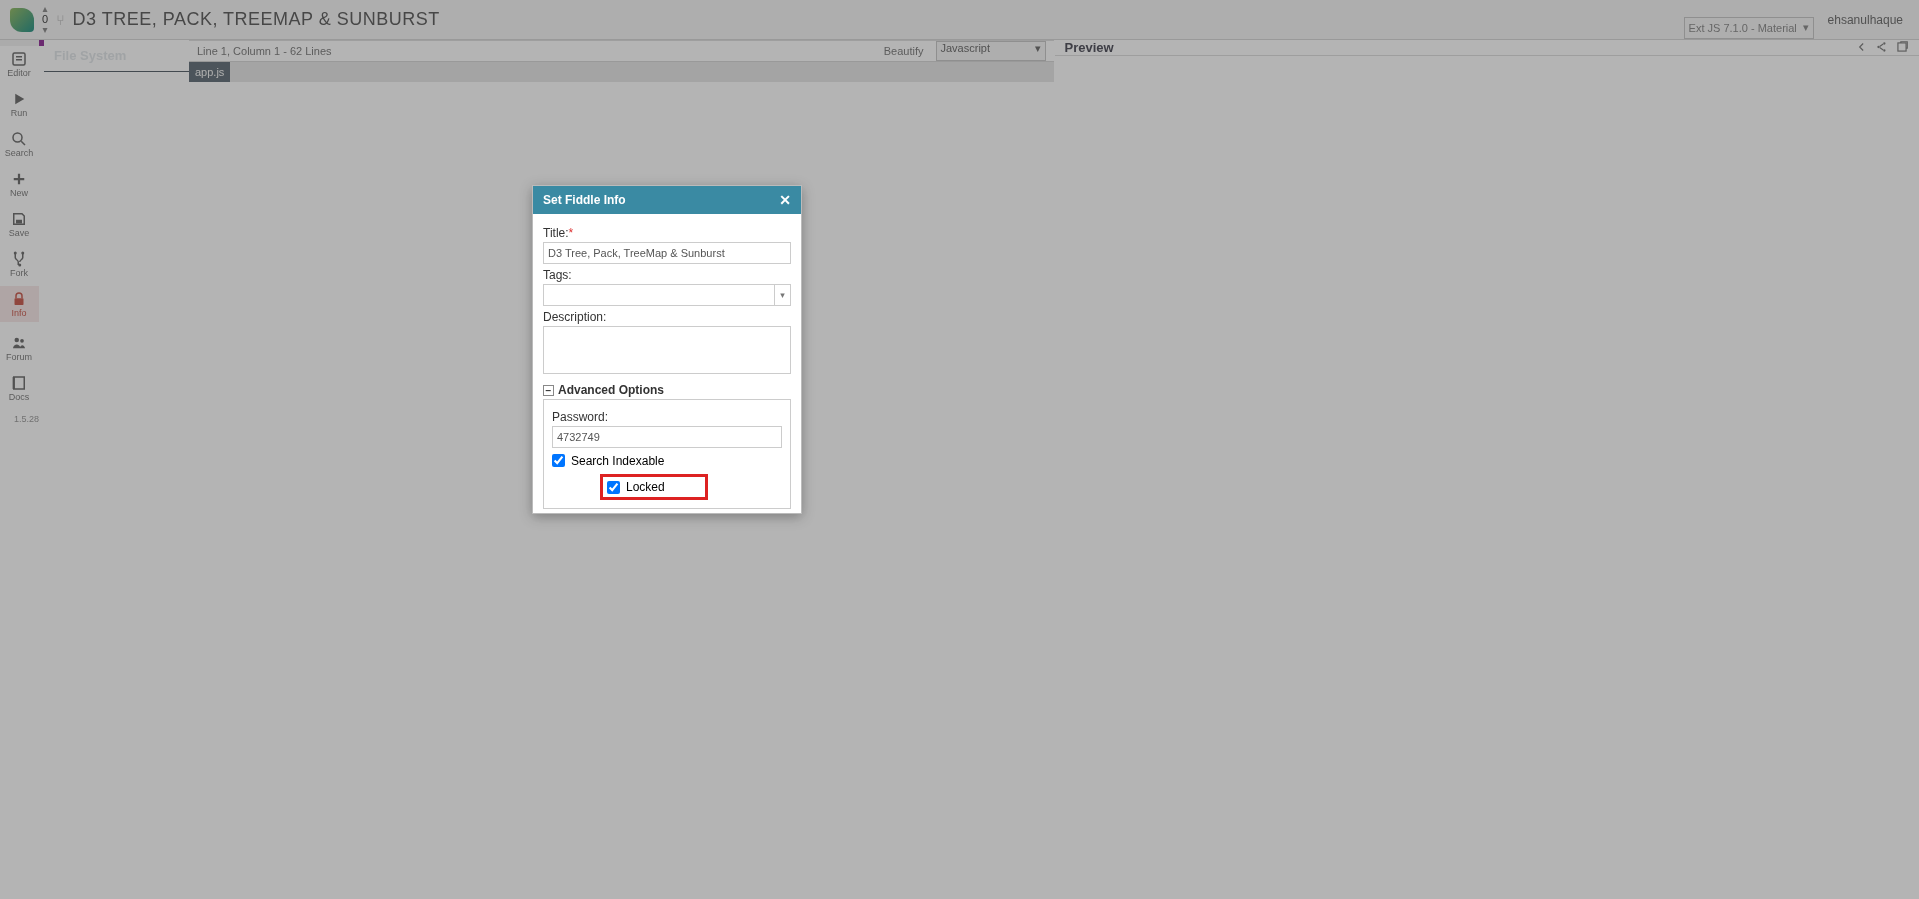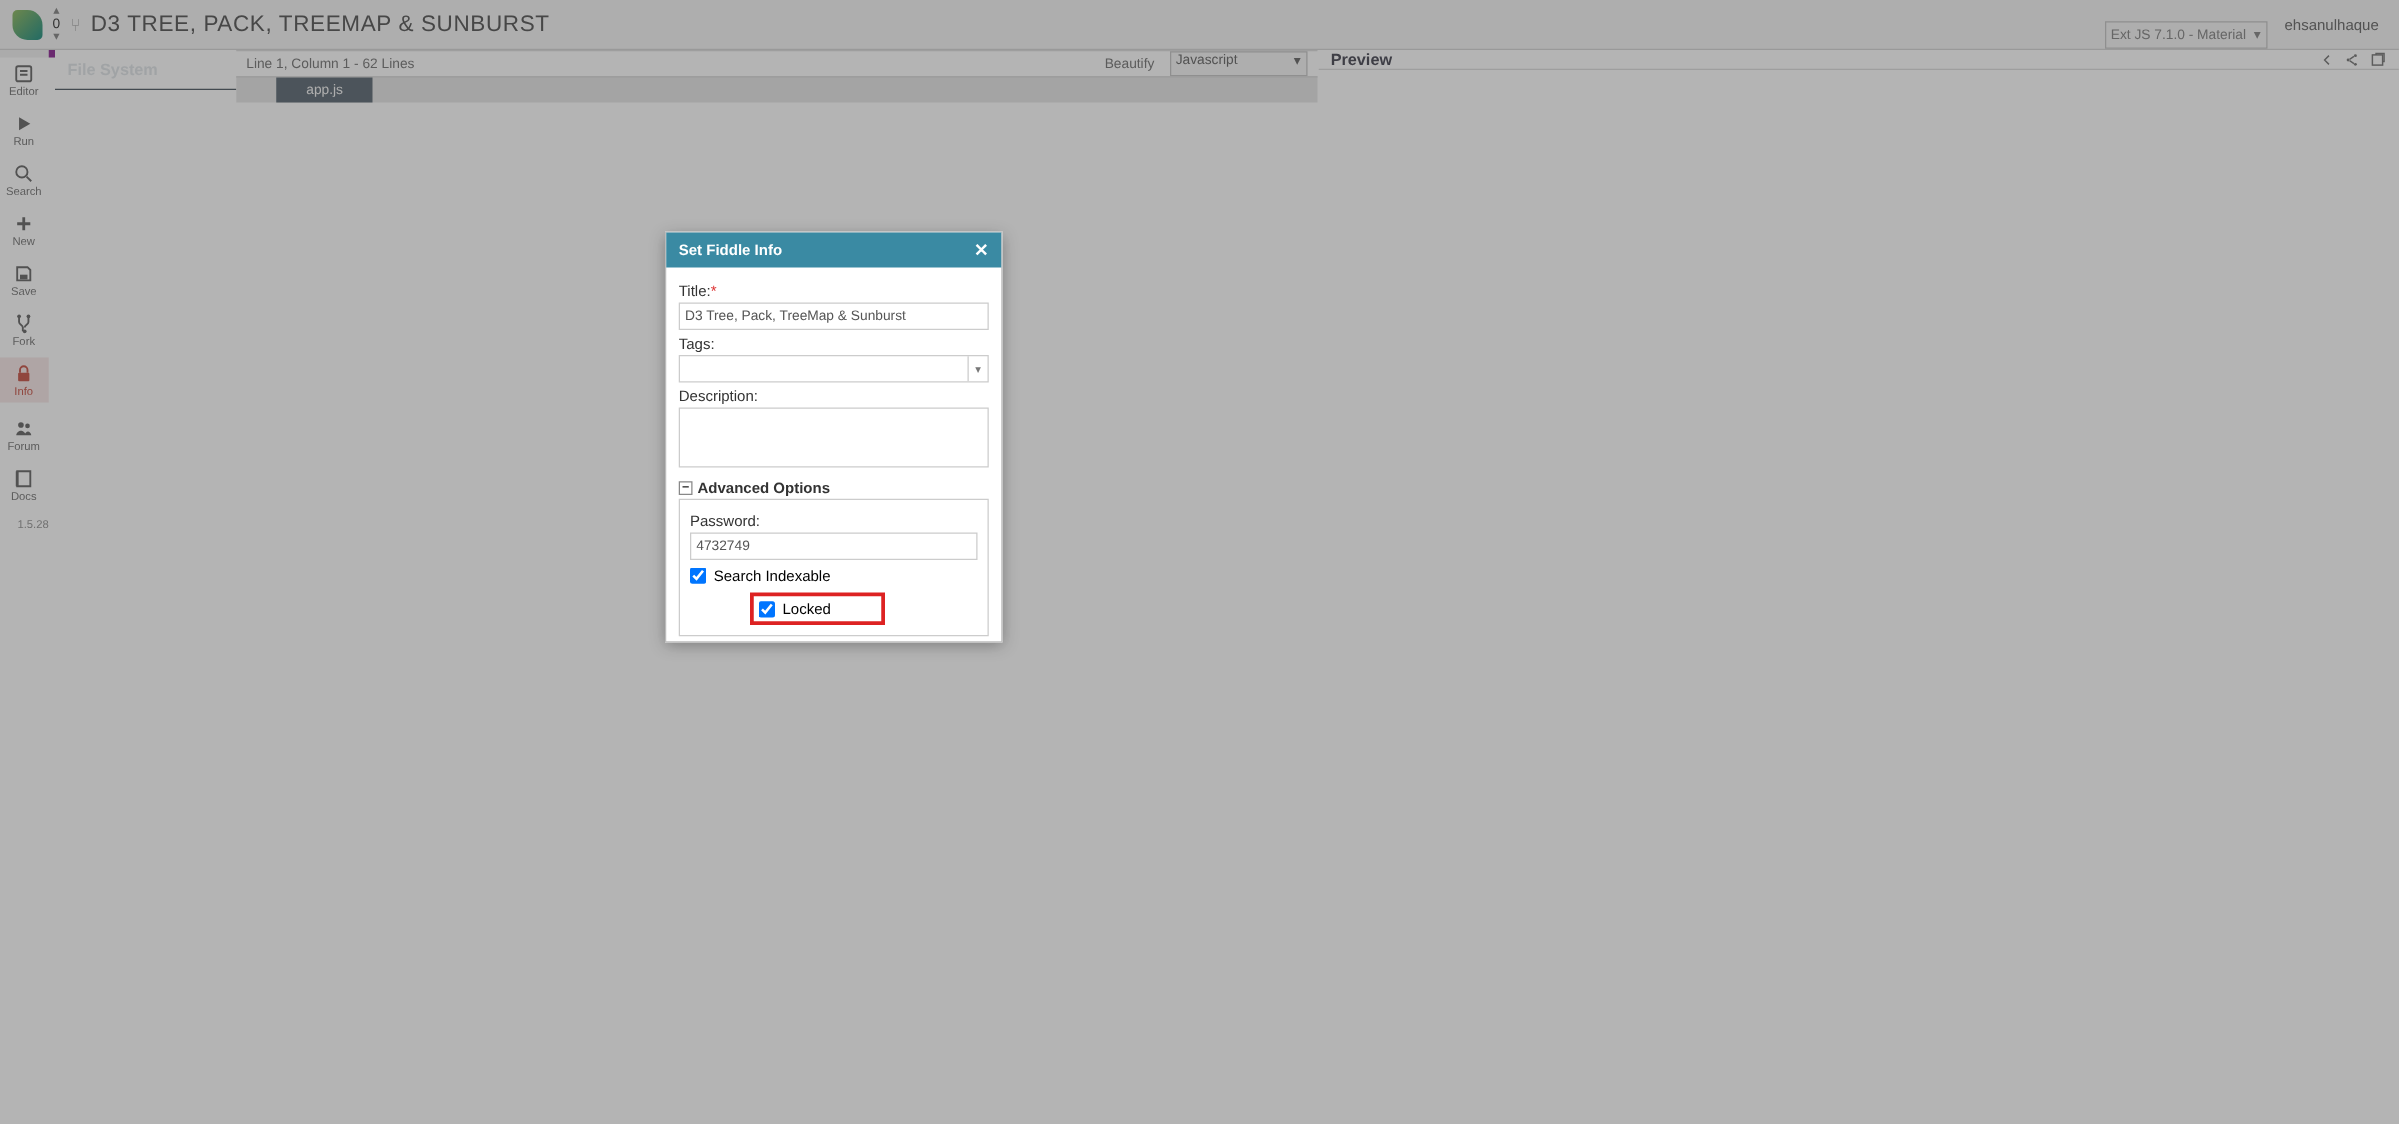--- a/index.html
+++ b/index.html
@@ -33,25 +33,25 @@
 
 
 .editor { flex:1; min-width:300px; display:flex; flex-direction:column; background:#fff; border-right:1px solid #ddd; position:relative; }
 .code-wrap { flex:1; overflow:auto; display:flex; font-family: Menlo, Consolas, monospace; font-size:11px; line-height:16px; color:#444; }
 .code-col-border { position:absolute; top:0; bottom:36px; left:385px; width:1px; background:#eee; }
 .editor-status { height:36px; border-top:1px solid #e5e5e5; display:flex; align-items:center; font-size:11px; color:#777; padding:0 8px; gap:12px; }
 .editor-status .fill { flex:1; }
 .beautify { cursor:pointer; }
 .lang-select { width:110px; height:20px; border:1px solid #ccc; font-size:11px; color:#666; padding:0 4px; display:flex; justify-content:space-between; background:#fff; }
 .editor-tabs { height:26px; display:flex; border-top:1px solid #ddd; background:#efefef; }
-.editor-tab { padding:4px 24px; font-size:11px; background:#5a6b78; color:#fff;margin-left:32px; }
+.editor-tab { padding:4px 6px; font-size:11px; background:#5a6b78; color:#fff; }
 
 
 .preview { flex:1; display:flex; flex-direction:column; background:#fff; }
-.preview-head { height:30px; border-bottom:1px solid #e5e5e5; display:flex; align-items:flex-end; padding:0 10px; font-size:13px; font-weight:600; color:#445; }
+.preview-head { height:30px; border-bottom:1px solid #e5e5e5; display:flex; align-items:flex-start; padding:0 10px; font-size:13px; font-weight:600; color:#445; }
 .preview-head .fill { flex:1; }
 .preview-head svg { width:14px; height:14px; fill:#777; margin-left:6px; cursor:pointer; }
 .preview-body { flex:1; position:relative; overflow:hidden; }
 
 
 .overlay { position:absolute; inset:0; background:rgba(60,60,60,0.35); z-index:100; }
 .modal { position:absolute; left:532px; top:185px; width:270px; background:#fff; border:1px solid #bbb; z-index:101; box-shadow:0 3px 12px rgba(0,0,0,.3); font-size:12px; }
 .modal-head { background:#3a8aa3; color:#fff; padding:6px 10px; font-weight:600; display:flex; align-items:center; }
 .modal-head .fill { flex:1; }
 .modal-close { cursor:pointer; font-size:14px; }

